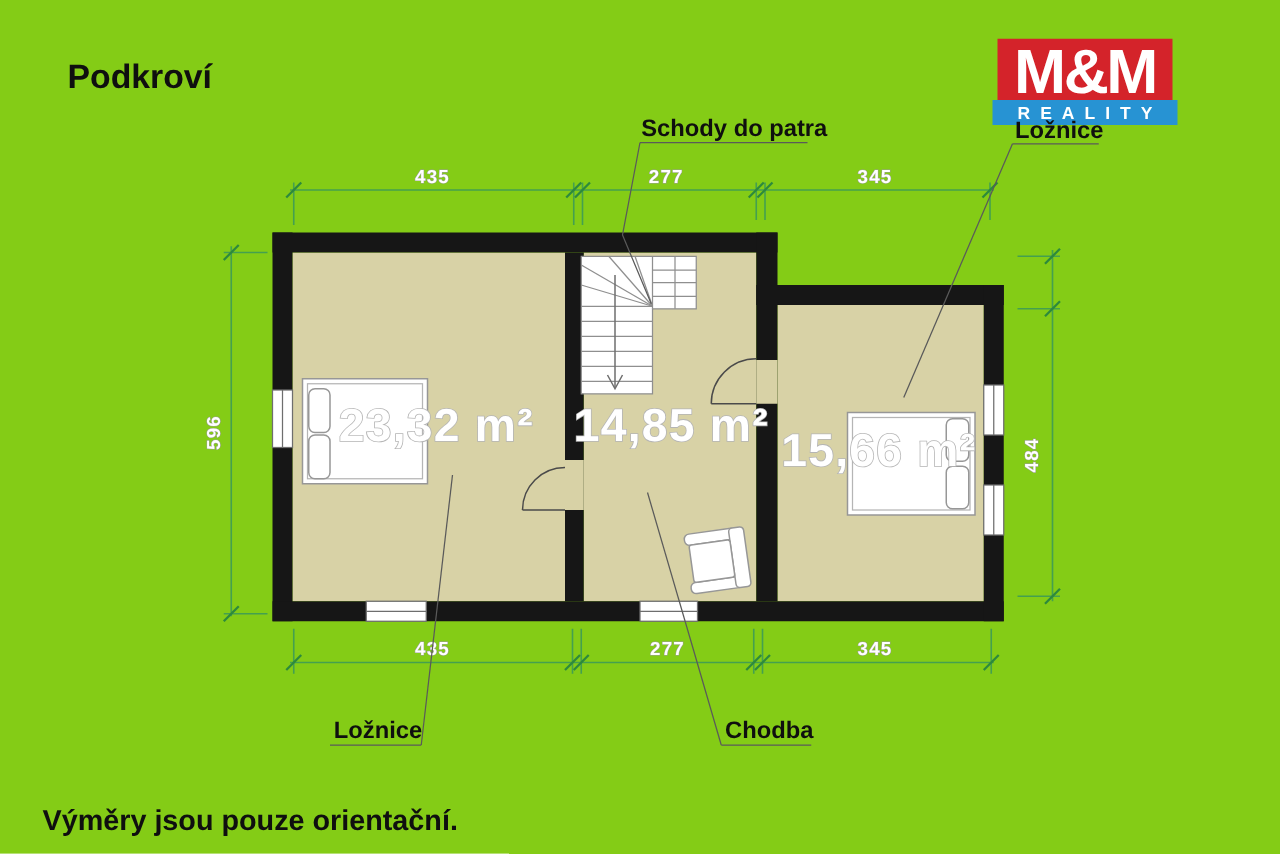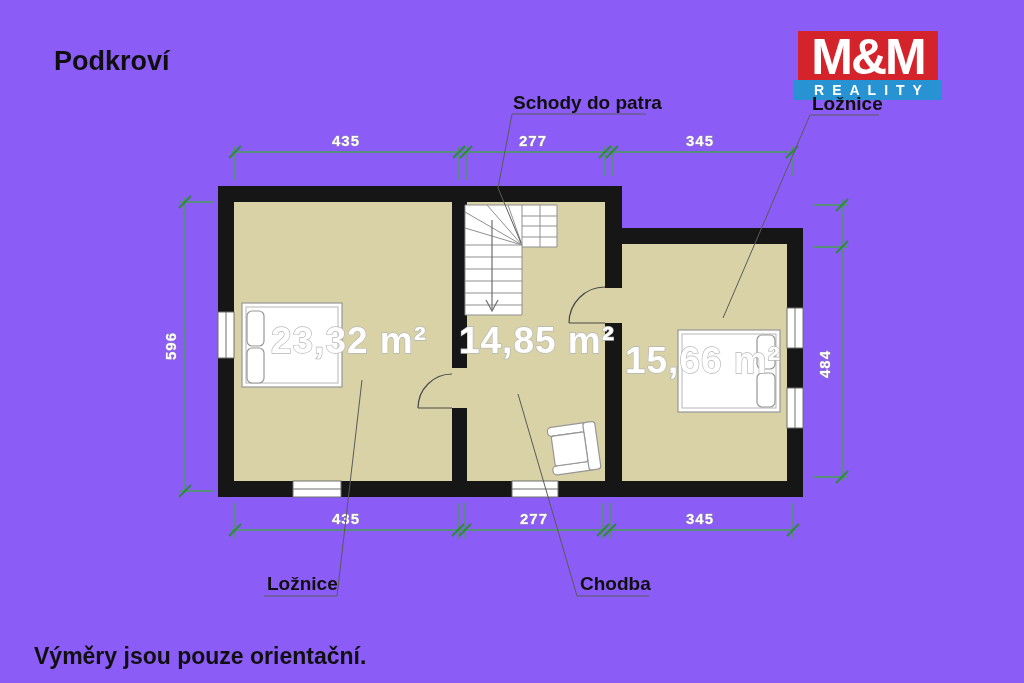--- a/index.html
+++ b/index.html
@@ -1,16 +1,16 @@
 <!DOCTYPE html>
 <html><head>
 <meta charset="utf-8">
 <style>
   html,body{margin:0;padding:0;background:#fff;}
-  #stage{position:relative;width:1024px;height:683px;background:#8b5cf6;overflow:hidden;
+  #stage{position:relative;width:1024px;height:683px;background:#84cc16;overflow:hidden;
          font-family:"Liberation Sans",sans-serif;}
   svg{position:absolute;left:0;top:0;}
   text{font-family:"Liberation Sans",sans-serif;}
   .title{font-size:27px;font-weight:bold;fill:#0f0f0f;}
   .footer{font-size:23px;font-weight:bold;fill:#0f0f0f;}
   .lbl{font-size:19px;font-weight:bold;fill:#0f0f0f;}
   .dim{font-size:15px;font-weight:bold;fill:#ffffff;stroke:#9c9c9c;stroke-width:0.8;paint-order:stroke;letter-spacing:1px;}
   .area{font-size:37px;font-weight:bold;fill:#ffffff;stroke:#b5b5b5;stroke-width:1.3;paint-order:stroke;letter-spacing:1px;}
   .logo-mm{font-size:50px;font-weight:bold;fill:#ffffff;letter-spacing:-2px;}
   .logo-re{font-size:14px;font-weight:bold;fill:#ffffff;letter-spacing:8px;}

